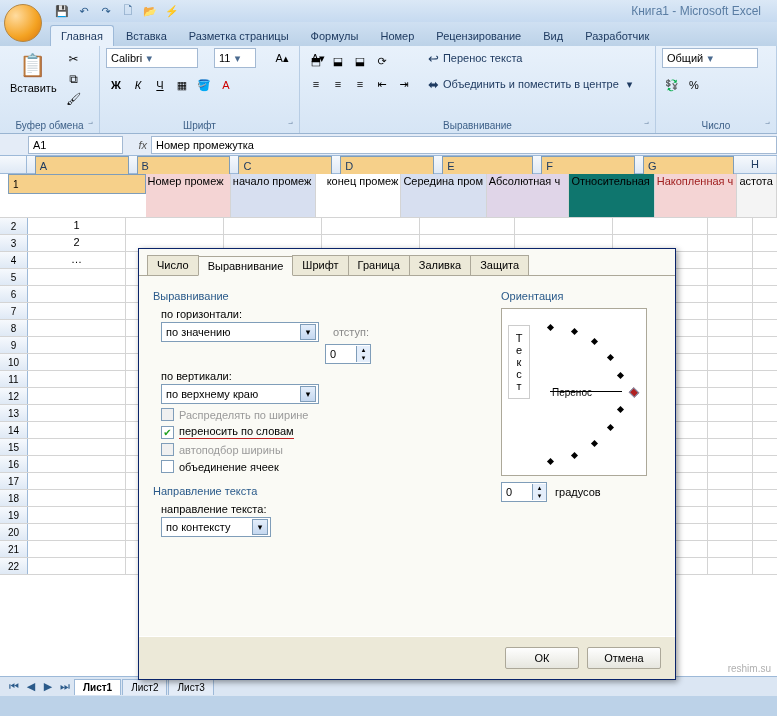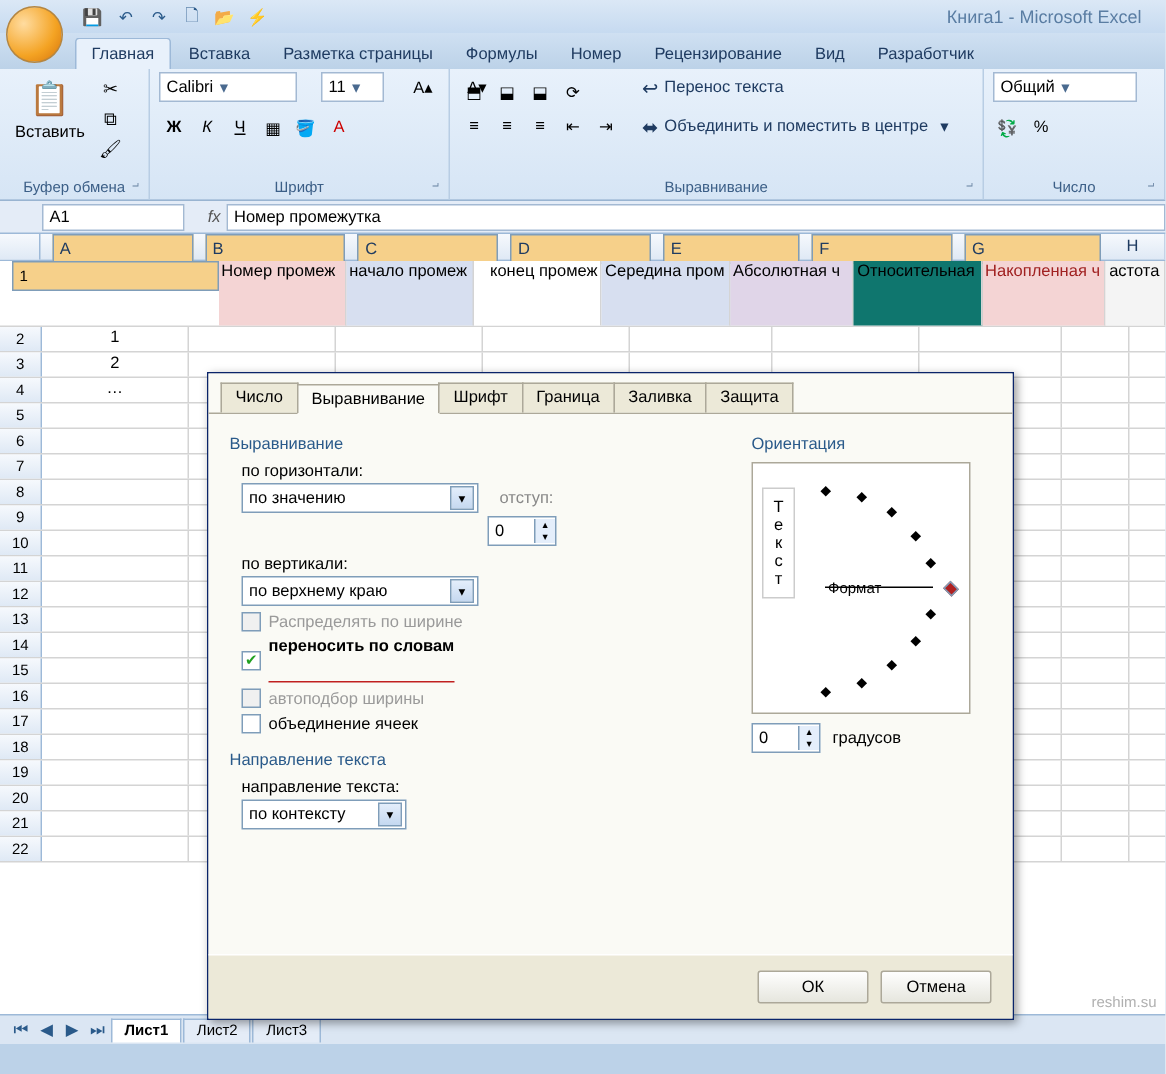--- a/index.html
+++ b/index.html
@@ -83,21 +83,21 @@
 .sel { width: 158px; height: 20px; border: 1px solid #7f9db9; background: #fff; display: inline-flex; align-items: center; padding: 0 2px 0 4px; margin-left: 8px; }
 .sel .dd { margin-left: auto; width: 16px; height: 16px; background: linear-gradient(#e4eefb,#c5d8f0); border: 1px solid #7f9db9; text-align: center; font-size: 9px; line-height: 14px; }
 .spin { width: 46px; height: 20px; border: 1px solid #7f9db9; background: #fff; display: inline-flex; align-items: center; padding-left: 4px; margin-left: 6px; }
 .spin .ar { margin-left: auto; width: 14px; display: flex; flex-direction: column; }
 .spin .ar span { height: 8px; font-size: 7px; text-align: center; background: #e4eefb; border-left: 1px solid #7f9db9; }
 
 .chk-line { margin: 4px 0 2px 8px; display: flex; align-items: center; gap: 5px; }
 .chk { width: 13px; height: 13px; border: 1px solid #7f9db9; background: #fff; display: inline-flex; align-items: center; justify-content: center; font-size: 10px; color: #21a121; }
 .chk-line.disabled { color: #9a9a9a; }
 .chk-line.disabled .chk { background: #f0f0f0; }
-.underline-red { border-bottom: 1px solid #c02020; padding-bottom: 17px; font-weight: bold; }
+.underline-red { border-bottom: 1px solid #c02020; padding-bottom: 1px; }
 
 .orient-box { border: 1px solid #aca899; background: #fff; width: 146px; height: 168px; position: relative; margin-top: 4px; }
 .orient-vert { position: absolute; left: 6px; top: 16px; width: 22px; border: 1px solid #ccc; padding: 6px 2px; text-align: center; font-size: 10px; letter-spacing: 0; }
 .orient-vert span { display: block; }
 .orient-label { position: absolute; left: 50px; top: 78px; font-size: 10px; }
 .dot { position: absolute; width: 5px; height: 5px; background: #000; transform: rotate(45deg); }
 .dot.sel { background: #b02020; width: 7px; height: 7px; }
 
 .dlg-buttons { display: flex; justify-content: flex-end; gap: 8px; padding: 10px 14px; background: #ece9d8; border-top: 1px solid #fff; }
 .dlg-btn { width: 74px; height: 22px; border: 1px solid #aca899; background: linear-gradient(#fefefe,#e6e6de); border-radius: 2px; }
@@ -559,21 +559,21 @@
     <div class="right-col">
       <div class="section-label">Ориентация</div>
       <div class="orient-box">
         <div class="orient-vert">
           <span>Т</span>
             <span>е</span>
             <span>к</span>
             <span>с</span>
             <span>т</span>
         </div>
-        <div class="orient-label">Формат</div>
+        <div class="orient-label">Перенос</div>
         <div class="dot" style="left:46px;top:16px"></div>
         <div class="dot" style="left:70px;top:20px"></div>
         <div class="dot" style="left:90px;top:30px"></div>
         <div class="dot" style="left:106px;top:46px"></div>
         <div class="dot" style="left:116px;top:64px"></div>
         <div class="dot sel" style="left:120px;top:80px"></div>
         <div class="dot" style="left:116px;top:98px"></div>
         <div class="dot" style="left:106px;top:116px"></div>
         <div class="dot" style="left:90px;top:132px"></div>
         <div class="dot" style="left:70px;top:144px"></div>

